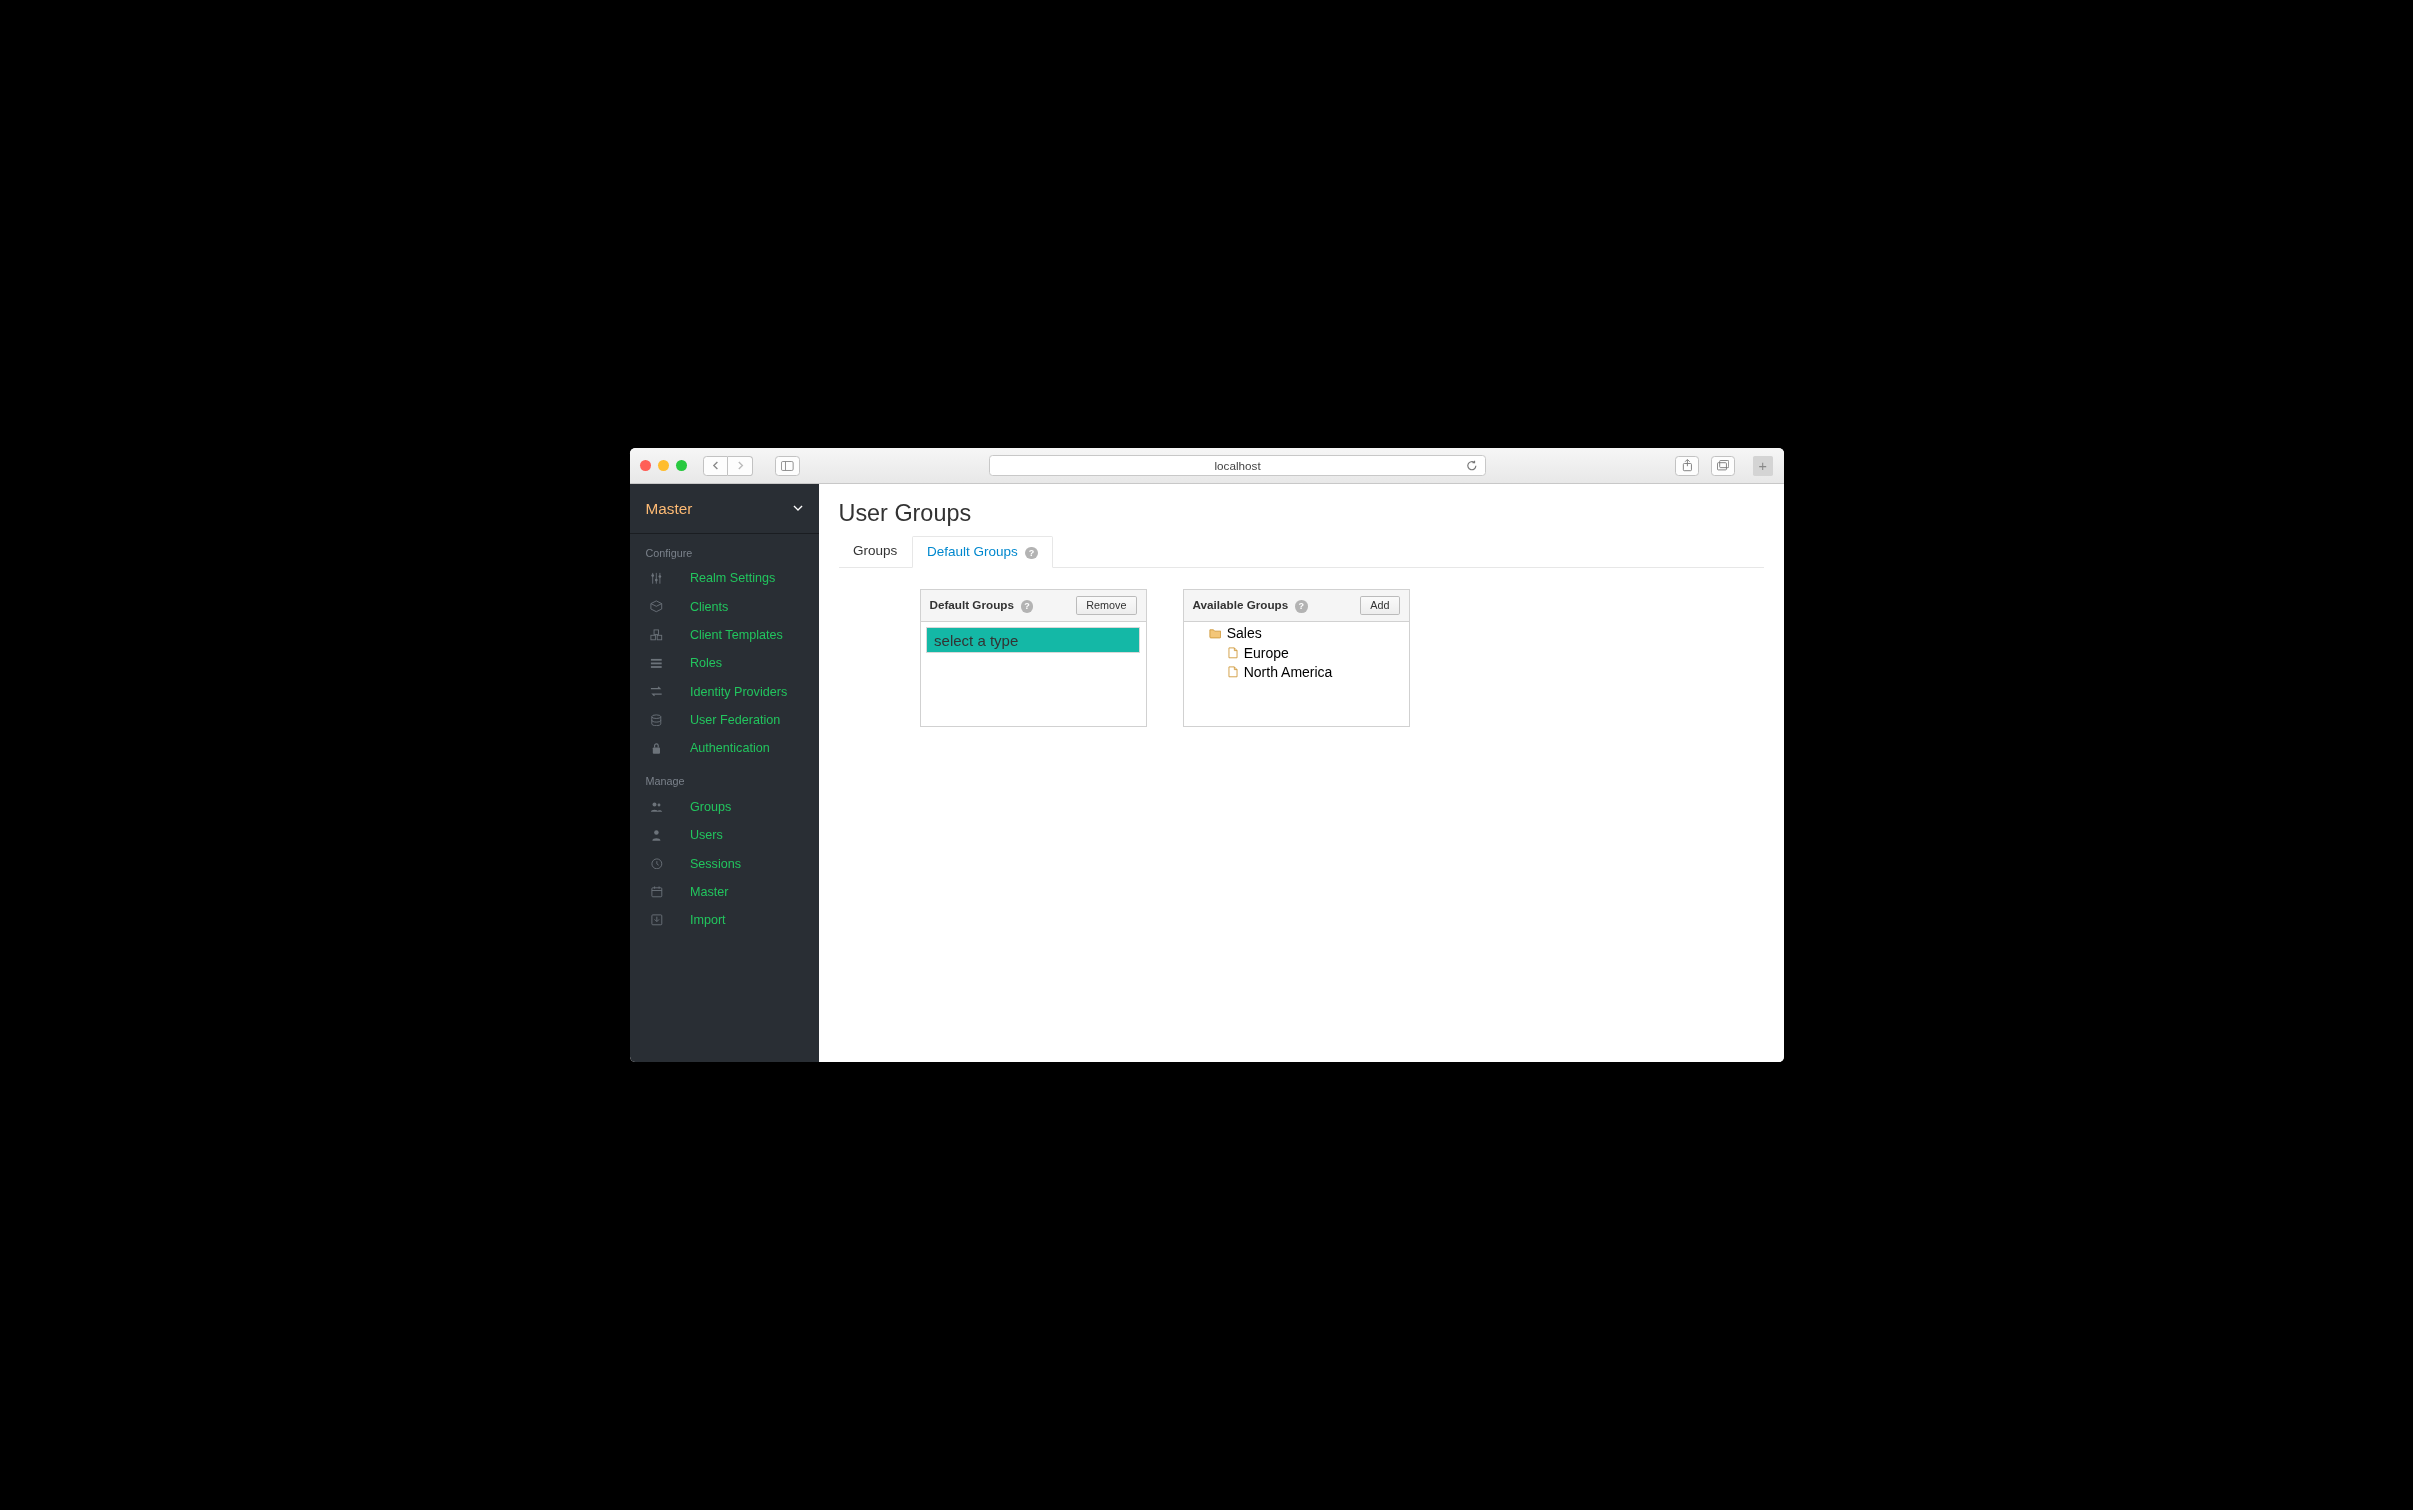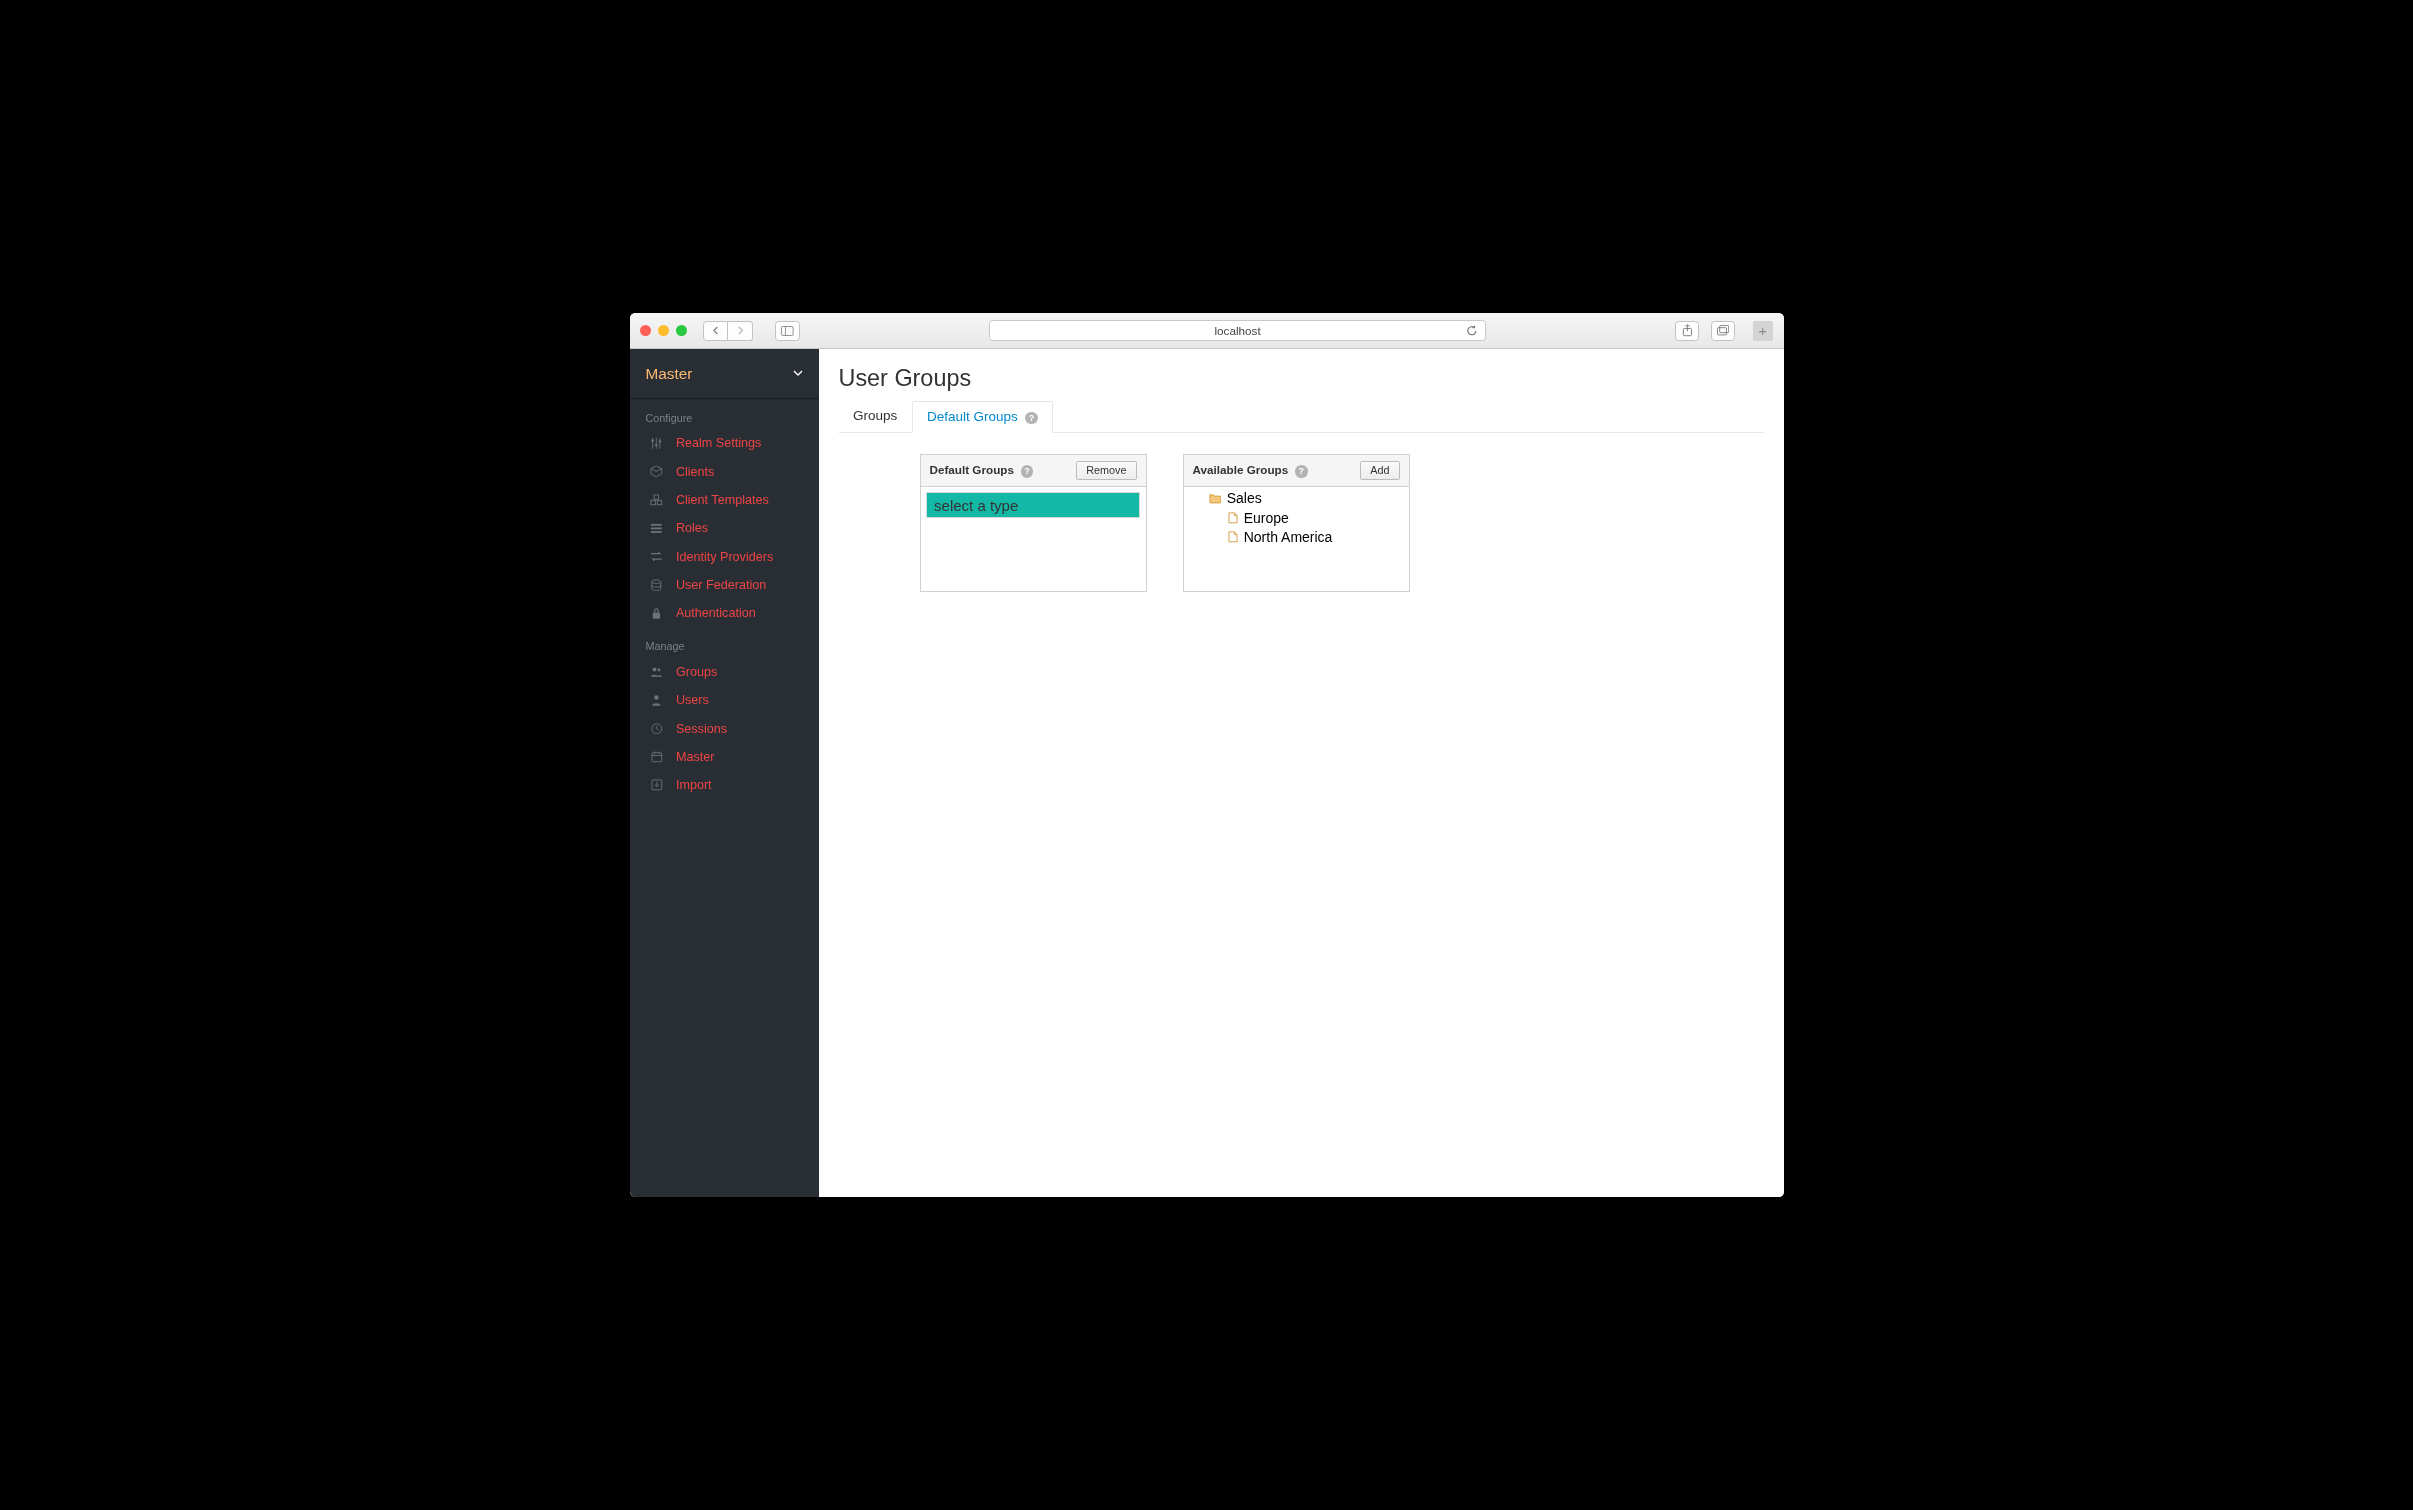--- a/index.html
+++ b/index.html
@@ -7,21 +7,21 @@
   background: #000;
   font-family: -apple-system, "Helvetica Neue", Arial, sans-serif;
   display: flex;
   align-items: center;
   justify-content: center;
   min-height: 100vh;
   padding: 13.5px 27px;
 }
 .window {
   width: 1154px;
-  height: 884px;
+  height: 614px;
   background: #fff;
   border-radius: 5.4px;
   overflow: hidden;
   box-shadow: 0 18px 54px rgba(0,0,0,0.5);
   display: flex;
   flex-direction: column;
 }
 
 .browser-chrome {
   height: 36px;
@@ -100,24 +100,24 @@
   display: flex; align-items: center; justify-content: space-between;
   border-bottom: 0.9px solid #1a1d21;
   color: #fdba74; font-size: 15.3px; font-weight: 300;
 }
 .side-section-label {
   padding: 12.6px 16px 5.4px;
   font-size: 10.8px;
   color: #7a818a;
 }
 .side-item {
-  display: flex; align-items: center; gap: 12px;
+  display: flex; align-items: center; gap: 26px;
   padding: 7.2px 16px 7.2px 20px;
   font-size: 12.6px;
-  color: #ef4444;
+  color: #22c55e;
   cursor: pointer;
 }
 .side-icon { width: 14.4px; color: #6c737a; display:flex; justify-content:center; }
 
 .main {
   flex: 1;
   background: #fff;
   padding: 16px 20px;
   overflow: auto;
 }

